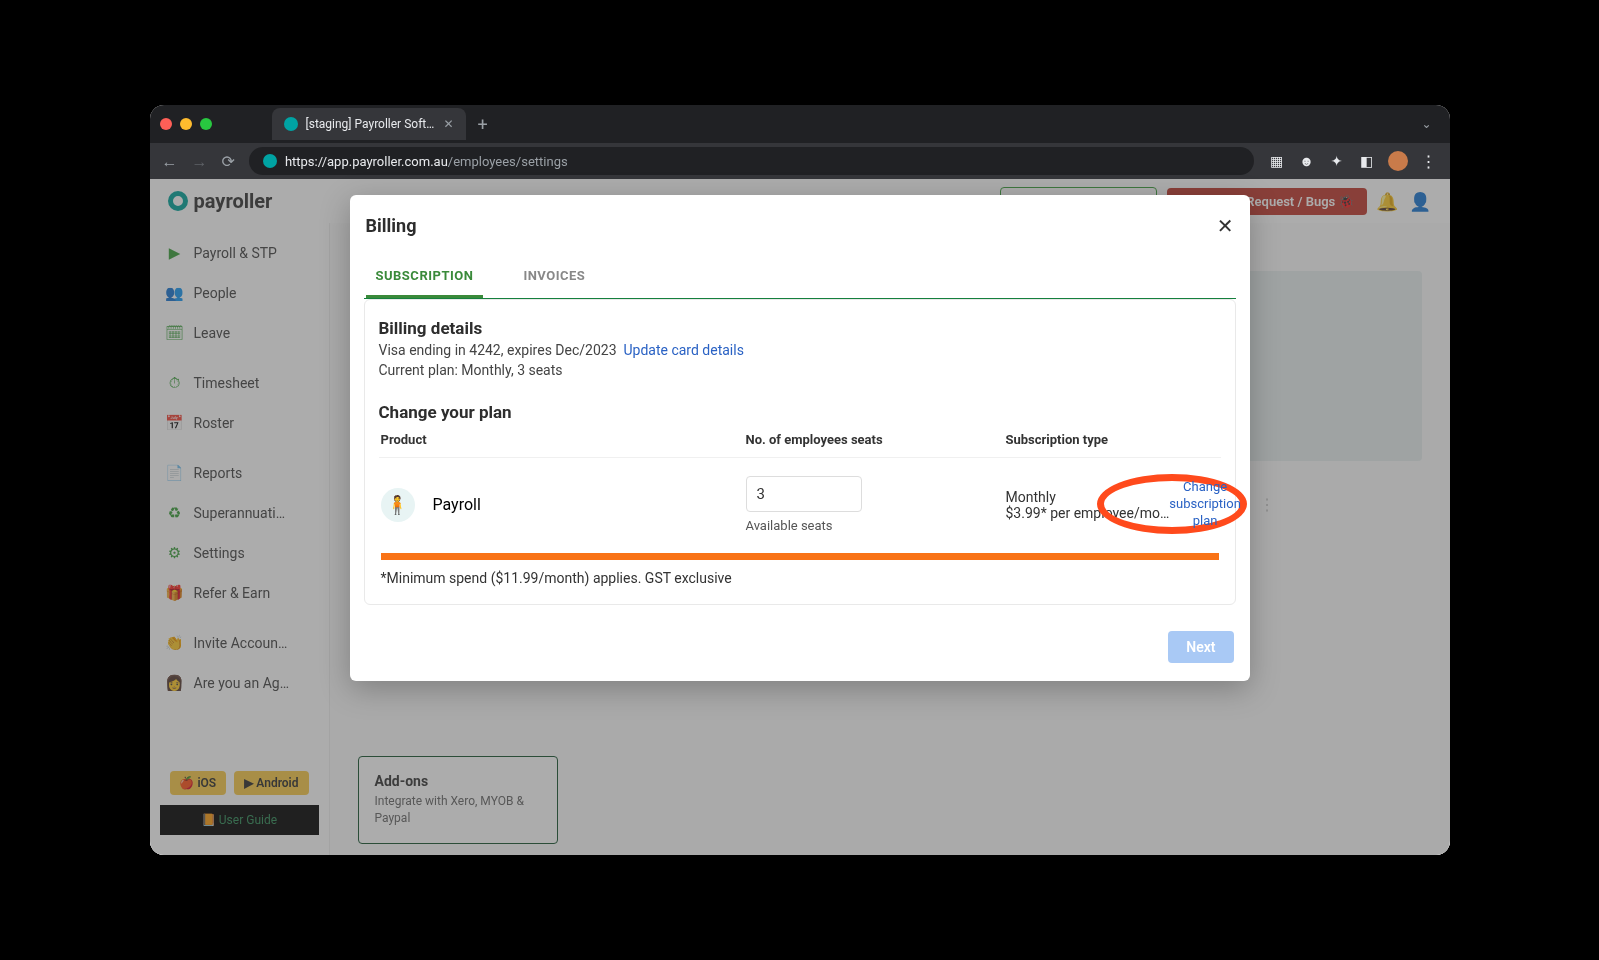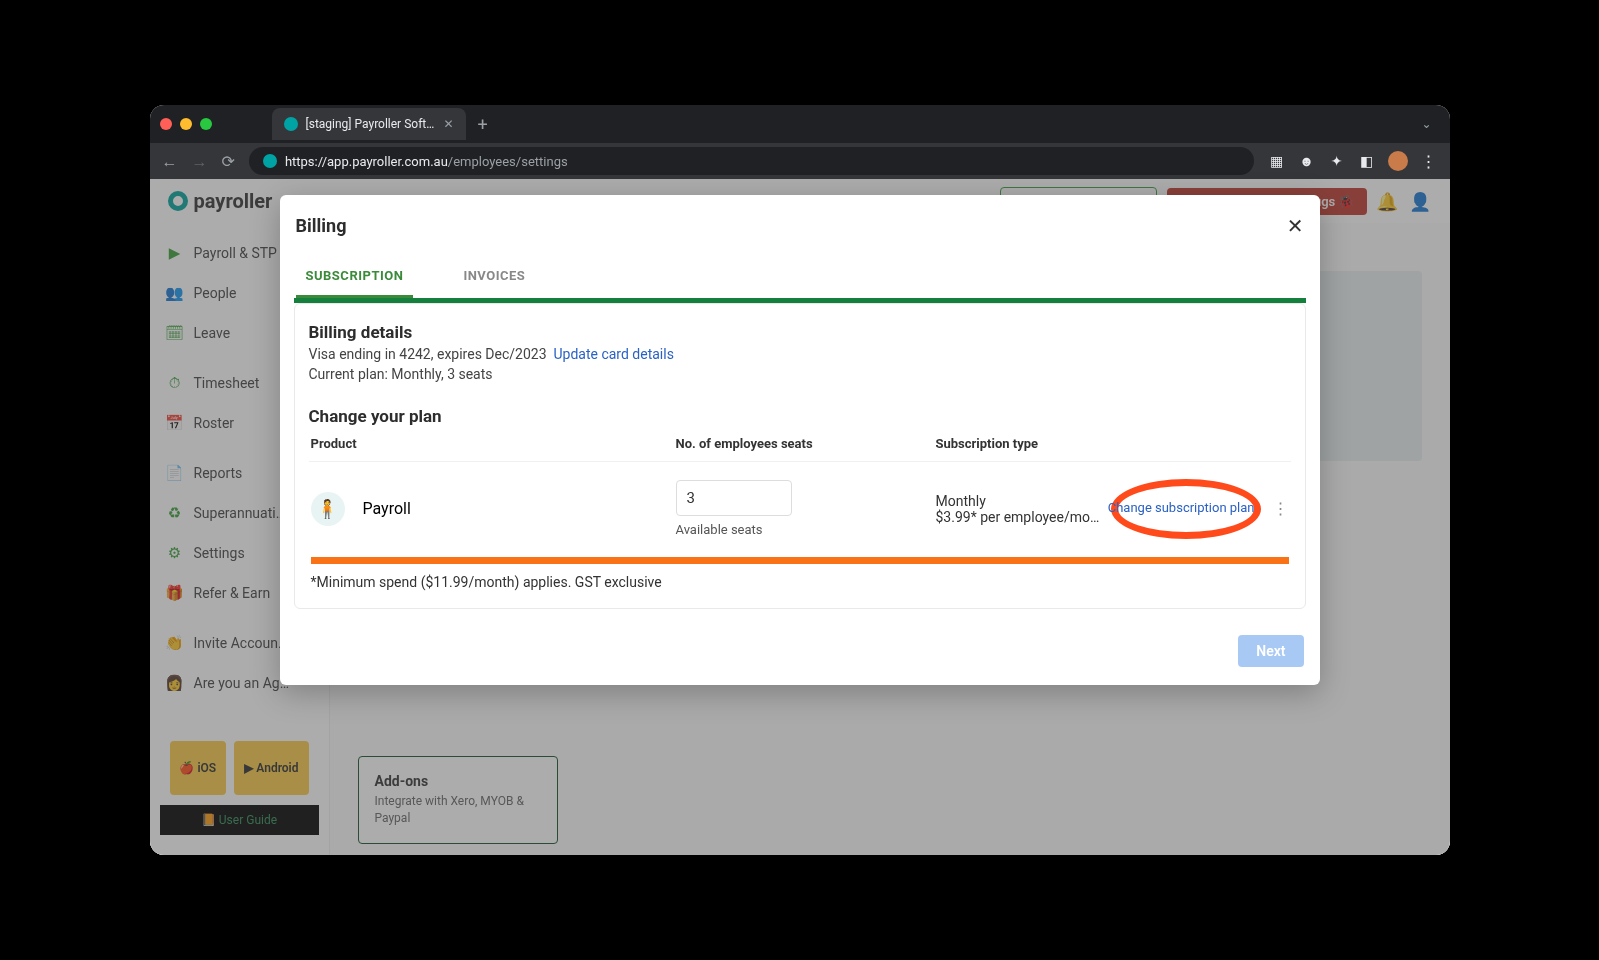--- a/index.html
+++ b/index.html
@@ -34,42 +34,42 @@
   .topbar-right{margin-left:auto;display:flex;align-items:center;gap:10px;}
   .btn-outline-green{border:1px solid #3a9f3a;color:#3a9f3a;background:#fff;font-size:13px;font-weight:600;padding:6px 12px;border-radius:4px;cursor:pointer;}
   .btn-red{background:#c0392e;color:#fff;font-size:13px;font-weight:600;padding:6px 12px;border-radius:4px;cursor:pointer;border:none;display:flex;align-items:center;gap:4px;}
   .bell,.user-ico{color:#888;font-size:18px;cursor:pointer;}
   .app-body{position:absolute;top:44px;left:0;right:0;bottom:0;display:flex;}
   .sidebar{width:180px;background:#fff;border-right:1px solid #eee;padding:10px 0;display:flex;flex-direction:column;}
   .side-item{display:flex;align-items:center;gap:10px;padding:11px 16px;font-size:14px;color:#444;cursor:pointer;white-space:nowrap;overflow:hidden;}
   .side-item .si-icon{width:18px;color:#3a9f3a;display:flex;justify-content:center;font-size:15px;}
   .side-bottom{margin-top:auto;padding:10px;display:flex;flex-direction:column;gap:10px;}
   .badge-row{display:flex;gap:8px;justify-content:center;}
-  .store-badge{background:#f7c948;color:#2d2d2d;font-size:12px;font-weight:600;padding:20px 10px;border-radius:4px;cursor:pointer;}
+  .store-badge{background:#f7c948;color:#2d2d2d;font-size:12px;font-weight:600;padding:5px 10px;border-radius:4px;cursor:pointer;}
   .guide-bar{background:#000000;color:#2e8b57;font-size:12px;padding:8px;text-align:center;cursor:pointer;}
   .main{flex:1;background:#fbfbfb;padding:20px 28px;display:flex;gap:30px;overflow:hidden;}
   .main-left{flex:1;}
   .page-title{font-size:28px;font-weight:700;color:#333;}
   .addon-card{background:#fff;border:1px solid #14532d;border-radius:4px;padding:16px;max-width:200px;margin-top:480px;}
   .addon-title{font-weight:700;font-size:14px;color:#333;margin-bottom:4px;}
   .addon-sub{font-size:12px;color:#666;line-height:1.4;}
   .main-right{width:360px;}
   .helpful-title{font-weight:700;font-size:15px;color:#333;margin-bottom:10px;}
   .video-thumb{background:#e8efef;height:190px;border-radius:4px;margin-bottom:20px;position:relative;}
   .link-item{color:#2a62c4;font-size:13px;padding:8px 0;cursor:pointer;}
   .panel-ico{color:#888;font-size:18px;cursor:pointer;position:absolute;right:18px;top:56px;}
   
   .dim{position:absolute;inset:0;background:rgba(70,70,70,.45);}
   
   .modal-backdrop{position:absolute;top:74px;left:0;right:0;bottom:0;}
-  .modal{position:absolute;left:50%;transform:translateX(-50%);top:16px;width:1040px;background:#fff;border-radius:6px;box-shadow:0 8px 30px rgba(0,0,0,.25);padding:20px 14px 18px 14px;}
+  .modal{position:absolute;left:50%;transform:translateX(-50%);top:16px;width:900px;background:#fff;border-radius:6px;box-shadow:0 8px 30px rgba(0,0,0,.25);padding:20px 14px 18px 14px;}
   .modal-head{display:flex;align-items:center;padding:0 2px 8px 2px;}
   .modal-title{font-size:18px;font-weight:700;color:#2d2d2d;}
   .modal-close{margin-left:auto;font-size:20px;color:#333;cursor:pointer;line-height:1;}
-  .tabs{display:flex;gap:40px;border-bottom:5px solid #15803d;margin-top:12px;padding:0 2px;}
+  .tabs{display:flex;gap:30px;border-bottom:1px solid #15803d;margin-top:12px;padding:0 2px;}
   .tab-item{padding:12px 10px;font-size:13px;font-weight:700;letter-spacing:.5px;color:#888;cursor:pointer;}
   .tab-item.active{color:#3a8a3a;border-bottom:3px solid #3a8a3a;}
   .card{border:1px solid #e9e9e9;border-radius:6px;padding:18px 14px;margin-top:0;}
   .sec-title{font-size:17px;font-weight:700;color:#2d2d2d;}
   .sec-line{font-size:14px;color:#444;margin-top:4px;}
   .link{color:#2a62c4;cursor:pointer;}
   .sec-title2{font-size:17px;font-weight:700;color:#2d2d2d;margin-top:24px;}
   .table-head{display:flex;font-size:13px;font-weight:700;color:#333;margin-top:10px;padding:0 2px;justify-content:center;}
   .col-prod{flex:0 0 365px;}
   .col-seats{flex:0 0 260px;}

